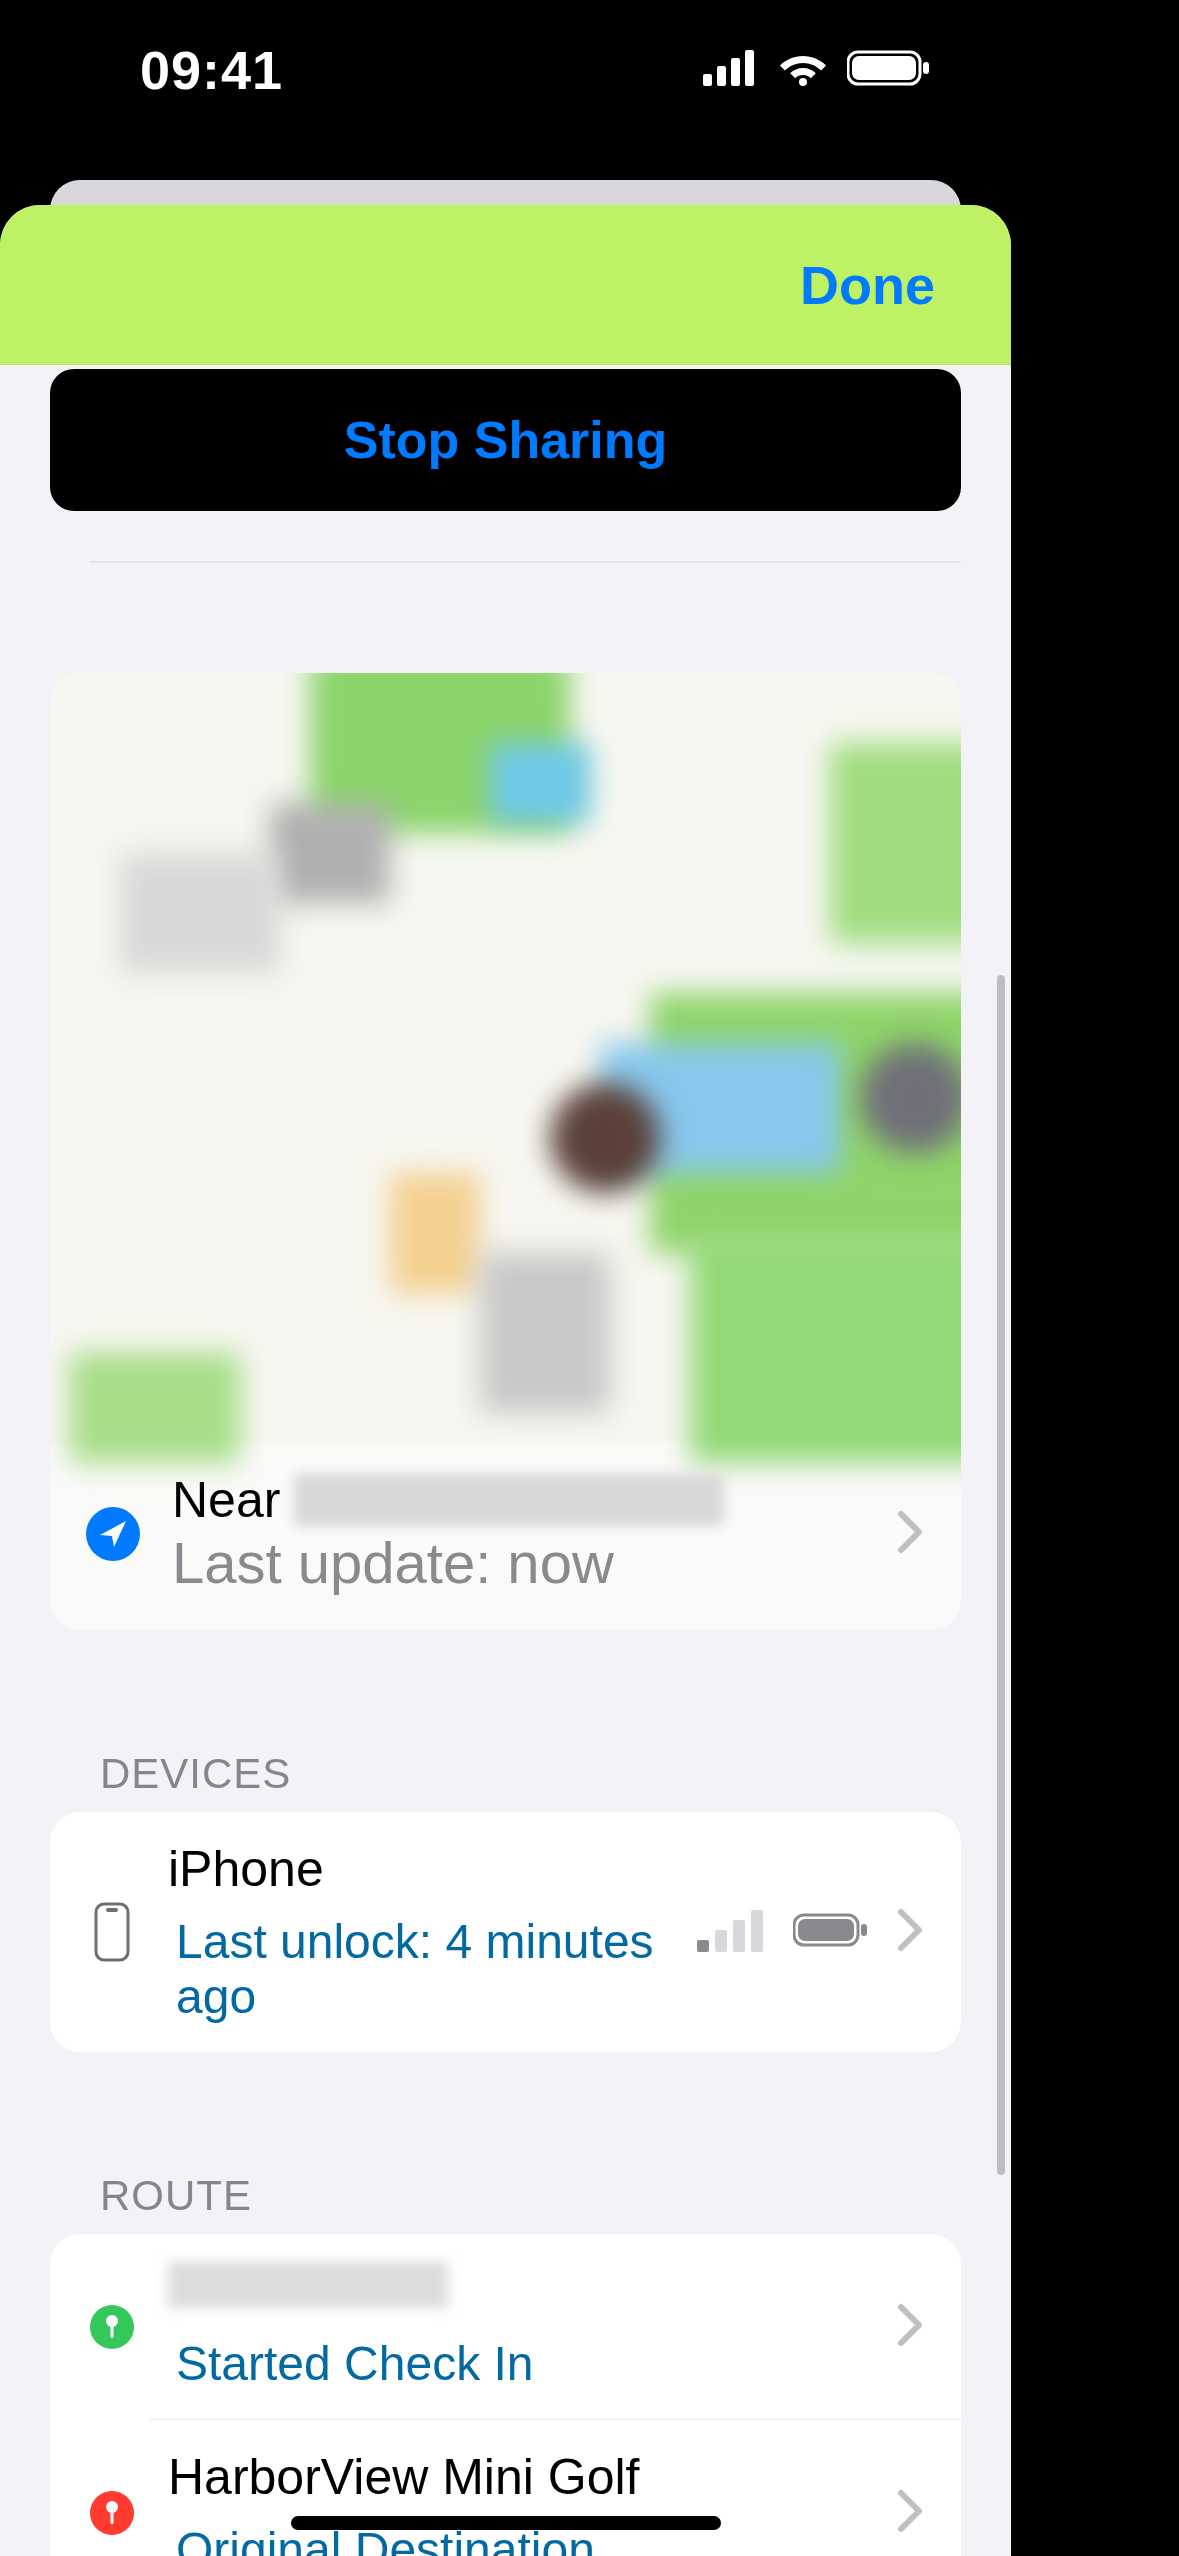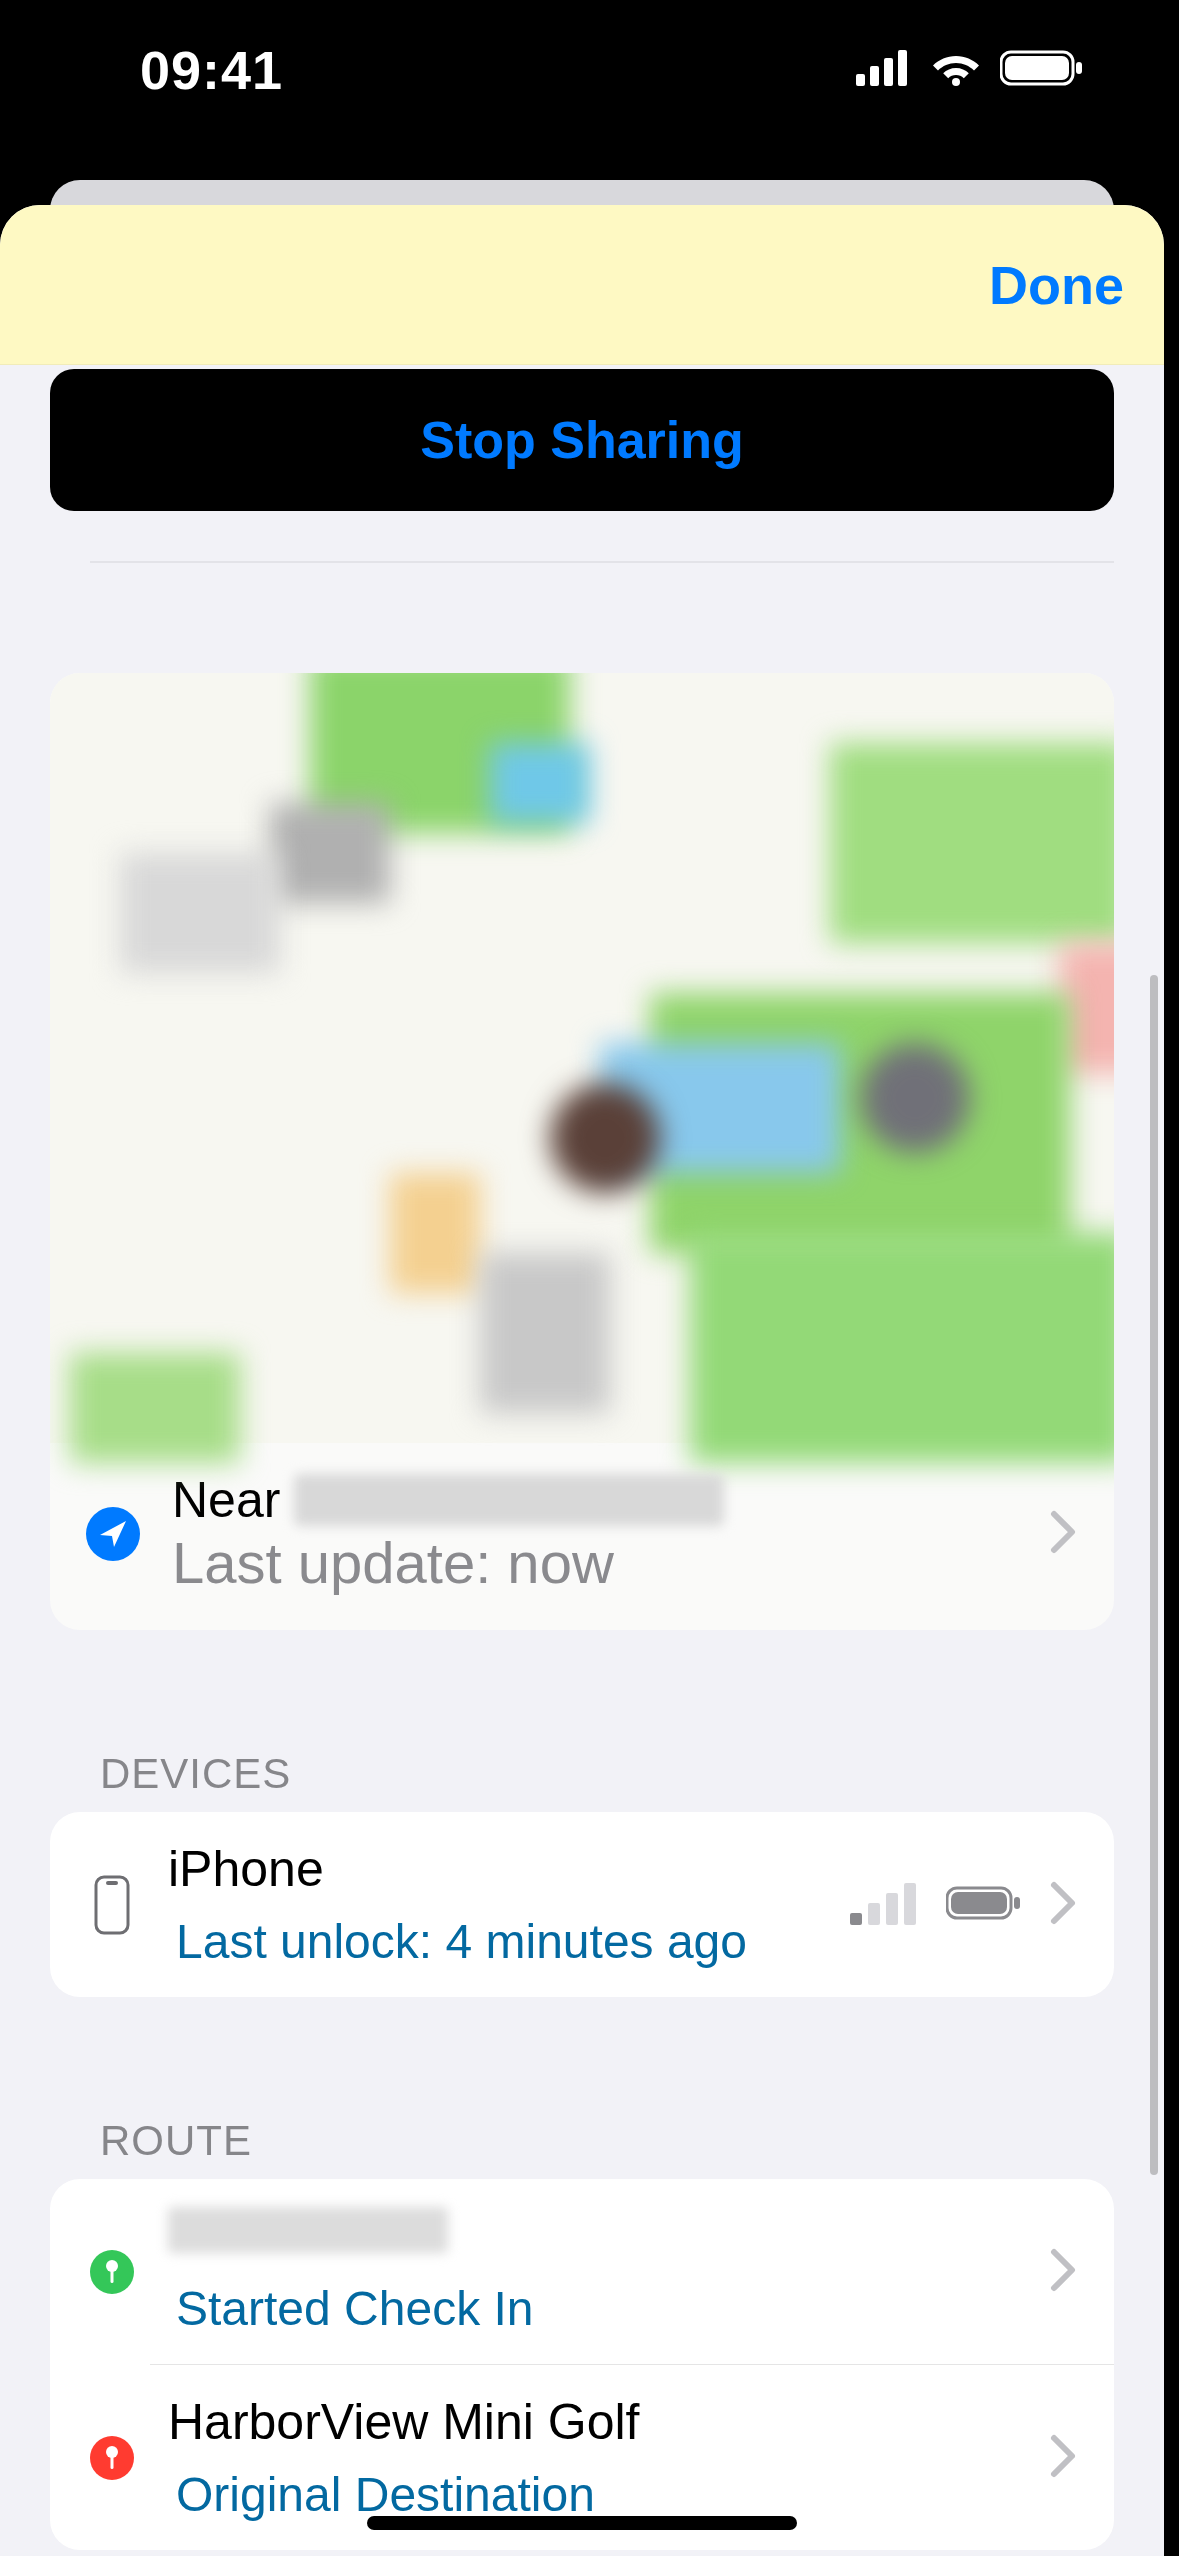--- a/index.html
+++ b/index.html
@@ -1,28 +1,28 @@
 <!DOCTYPE html>
 <html><head>
 <meta charset="utf-8">
 <style>
   * { margin: 0; padding: 0; box-sizing: border-box; -webkit-font-smoothing: antialiased; }
   html, body { width: 1179px; height: 2556px; font-family: -apple-system, "SF Pro Text", "Helvetica Neue", Arial, sans-serif; background: #000; }
-  .device { width: 1164px; height: 2556px; background: #000; position: relative; overflow: hidden; }
+  .device { width: 1011px; height: 2556px; background: #000; position: relative; overflow: hidden; }
 
   
   .status-bar { height: 180px; display: flex; justify-content: space-between; align-items: center; padding: 0 60px 40px 60px; color: #fff; }
   .status-time { font-size: 54px; font-weight: 600; letter-spacing: 1px; margin-left: 80px; }
   .status-right { display: flex; align-items: center; gap: 18px; margin-right: 20px; }
 
   
   .sheet-backdrop { position: absolute; top: 180px; left: 50px; right: 50px; height: 30px; background: #d8d8dc; border-radius: 40px 40px 0 0; }
   .sheet { position: absolute; top: 205px; left: 0; right: 0; bottom: 0; background: #f2f2f7; border-radius: 40px 40px 0 0; overflow: hidden; }
 
-  .nav-bar { height: 160px; background: #fef9c3; display: flex; justify-content: flex-end; align-items: center; padding: 0 40px; border-bottom: 1px solid rgba(0,0,0,0.05); }
+  .nav-bar { height: 160px; background: #bef264; display: flex; justify-content: flex-end; align-items: center; padding: 0 76px; border-bottom: 1px solid rgba(0,0,0,0.05); }
   .nav-done { color: #007aff; font-size: 54px; font-weight: 600; }
 
   .content { padding: 0 50px 120px 50px; }
 
   .stop-btn { width: 100%; height: 142px; background: #000000; border-radius: 24px; display: flex; align-items: center; justify-content: center; color: #007aff; font-size: 52px; font-weight: 600; margin-top: 4px; }
 
   .divider { height: 2px; background: rgba(0,0,0,0.06); margin: 50px 0 0 40px; }
 
   
   .map-card { margin-top: 110px; border-radius: 30px; overflow: hidden; background: #fafaf9; }

